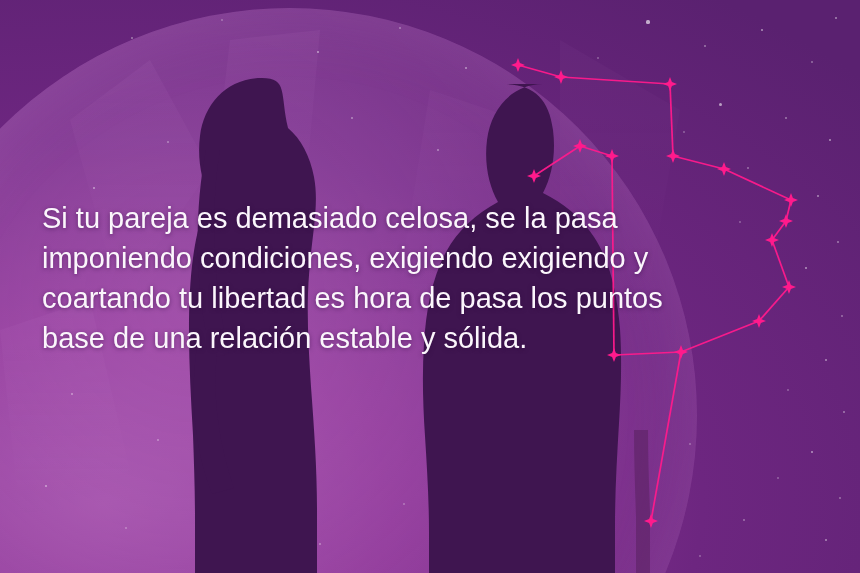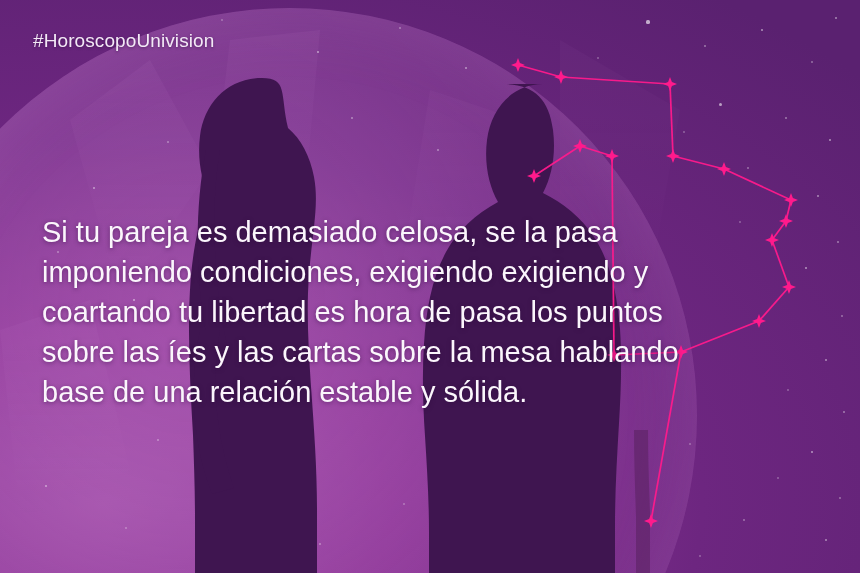--- a/index.html
+++ b/index.html
@@ -91,21 +91,21 @@
     font-size: 50px;
     line-height: 52px;
     font-weight: 700;
     letter-spacing: .5px;
     color: #ffffff;
     text-shadow: 0 2px 6px rgba(40,8,56,.40);
   }
   .body-copy {
     position: absolute;
     left: 42px;
-    top: 212px;
+    top: 198px;
     width: 790px;
     font-size: 29px;
     line-height: 40px;
     font-weight: 400;
     color: #fbf6fc;
     text-shadow: 0 1px 4px rgba(46,10,62,.50);
   }
   .body-copy .ln { display: block; white-space: nowrap; }
 </style>
 </head>
@@ -262,24 +262,22 @@
         <polygon points="614 348 615.9 353.1 621 355 615.9 356.9 614 362 612.1 356.9 607 355 612.1 353.1"></polygon>
         <polygon points="580 139 581.9 144.1 587 146 581.9 147.9 580 153 578.1 147.9 573 146 578.1 144.1"></polygon>
         <polygon points="612 149 613.9 154.1 619 156 613.9 157.9 612 163 610.1 157.9 605 156 610.1 154.1"></polygon>
         <polygon points="534 169 535.9 174.1 541 176 535.9 177.9 534 183 532.1 177.9 527 176 532.1 174.1"></polygon>
         <polygon points="673 149 674.9 154.1 680 156 674.9 157.9 673 163 671.1 157.9 666 156 671.1 154.1"></polygon>
         <polygon points="724 162 725.9 167.1 731 169 725.9 170.9 724 176 722.1 170.9 717 169 722.1 167.1"></polygon>
         <polygon points="651 514 652.9 519.1 658 521 652.9 522.9 651 528 649.1 522.9 644 521 649.1 519.1"></polygon>
       </g>
   </svg>
 
-  <div class="hashtag">#HoroscopoUnivision</div>
 
 
   <div class="body-copy" id="body-copy">
       <span class="ln">Si tu pareja es demasiado celosa, se la pasa</span>
       <span class="ln">imponiendo condiciones, exigiendo exigiendo y</span>
       <span class="ln">coartando tu libertad es hora de pasa los puntos</span>
-      <span class="ln">sobre las íes y las cartas sobre la mesa hablando</span>
       <span class="ln">base de una relación estable y sólida.</span>
     </div>
 
 </div>
 
 </body></html>

